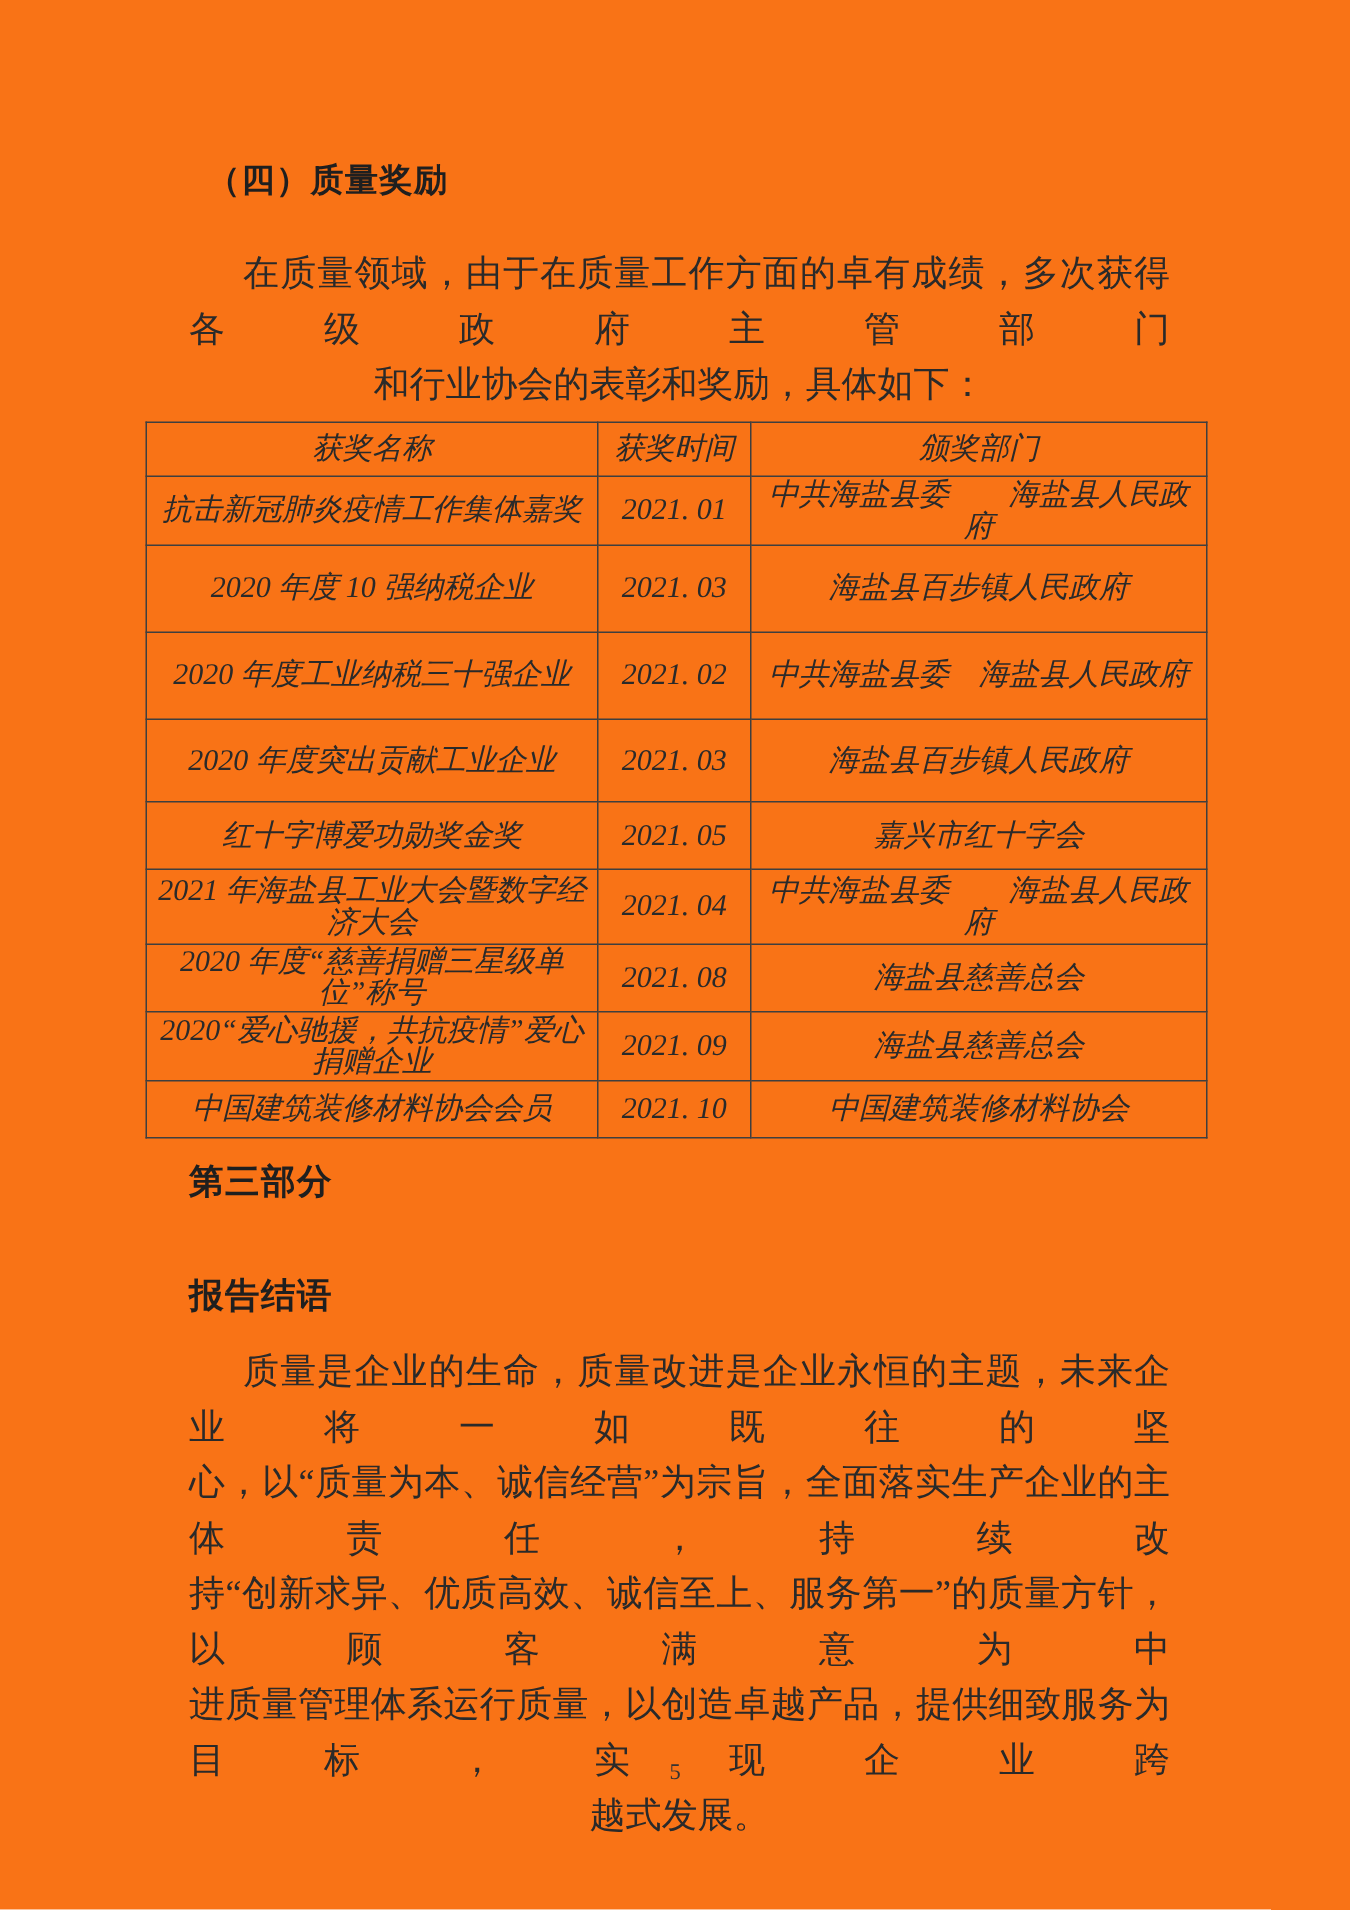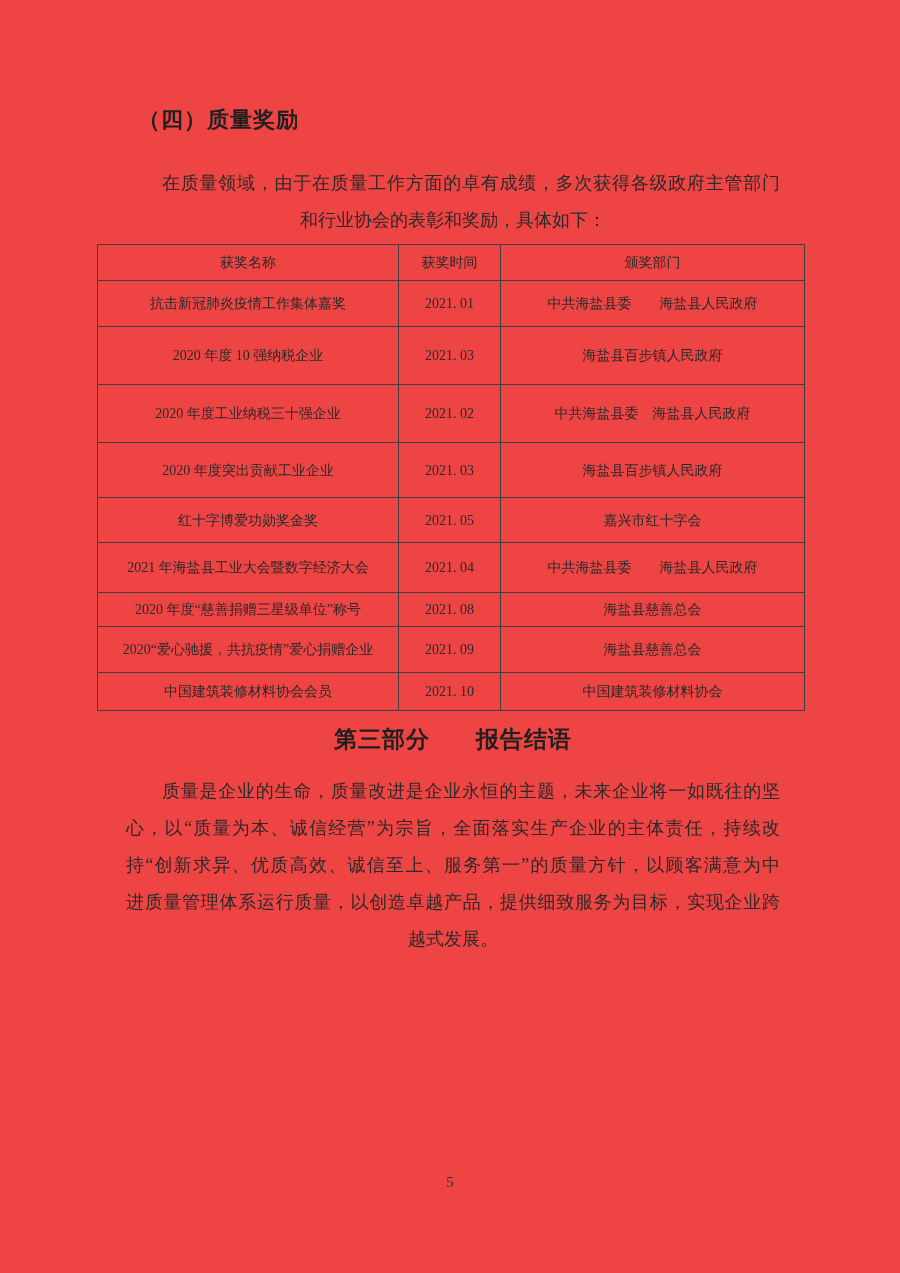--- a/index.html
+++ b/index.html
@@ -4,41 +4,41 @@
 <style>
   html, body {
     margin: 0;
     padding: 0;
     background: #ffffff;
   }
   .page {
     position: relative;
     width: 900px;
     height: 1273px;
-    background: #ef4444;
+    background: #f97316;
     font-family: "Liberation Serif", serif;
     color: #262626;
     overflow: hidden;
   }
   .content {
     margin-left: 126px;
     width: 654px;
   }
   .section-heading {
     margin: 0 0 0 12px;
     padding-top: 106px;
     font-family: "Liberation Sans", sans-serif;
     font-weight: 700;
     font-size: 22px;
     line-height: 28px;
     color: #1f1f1f;
     letter-spacing: 1px;
   }
   .para {
-    font-size: 18px;
+    font-size: 24px;
     line-height: 37px;
     color: #2a2a2a;
   }
   .para-intro { margin-top: 31px; }
   .para-closing { margin-top: 18px; }
   .line { min-height: 37px; text-align: center; }
   .jfull {
     text-align: justify;
     text-align-last: justify;
   }
@@ -46,22 +46,23 @@
 
   .table-wrap {
     margin-left: -29px;
     margin-top: 5px;
     width: 707px;
   }
   table.awards {
     border-collapse: collapse;
     table-layout: fixed;
     width: 707px;
-    font-size: 14px;
+    font-size: 20px;
     color: #2a2a2a;
+    font-style: italic;
   }
   table.awards th, table.awards td {
     border: 1px solid #3f3f3f;
     text-align: center;
     vertical-align: middle;
     padding: 1px 3px;
     font-weight: normal;
     line-height: 21px;
     overflow: hidden;
   }
@@ -85,20 +86,21 @@
     display: flex;
     justify-content: center;
     gap: 46px;
     margin-top: 13px;
     font-family: "Liberation Sans", sans-serif;
     font-weight: 700;
     font-size: 23px;
     line-height: 30px;
     color: #1f1f1f;
     letter-spacing: 1px;
+    flex-direction: column;
   }
   .page-number {
     position: absolute;
     left: 0;
     right: 0;
     top: 1174px;
     text-align: center;
     font-size: 15px;
     color: #333333;
   }

